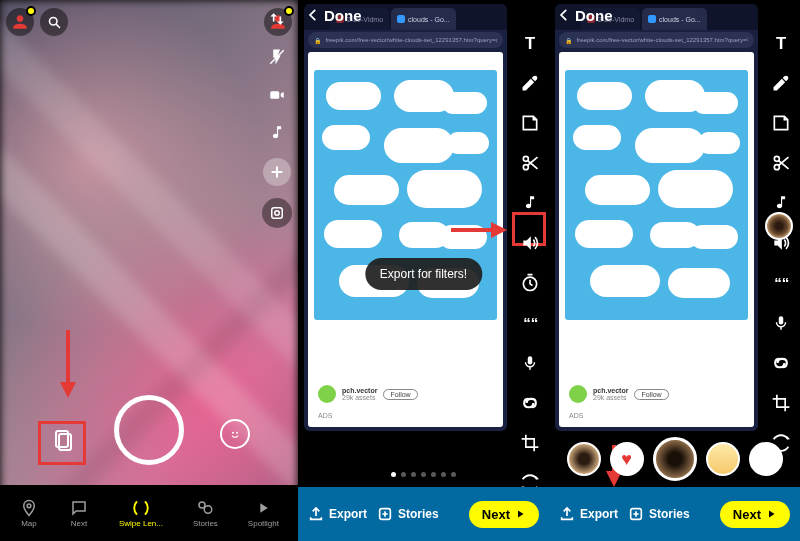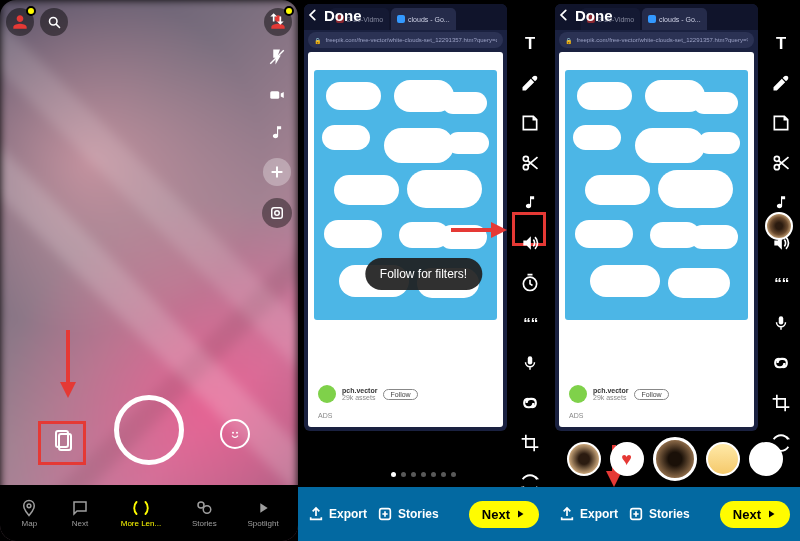--- a/index.html
+++ b/index.html
@@ -1,19 +1,19 @@
 <!DOCTYPE html>
 <html><head>
 <meta charset="utf-8">
 <style>
   * { box-sizing: border-box; margin: 0; padding: 0; }
   body { width: 800px; height: 541px; background: #000; font-family: -apple-system, Helvetica, Arial, sans-serif; overflow: hidden; position: relative; }
   .container { display: flex; width: 800px; height: 541px; }
   .panel { position: relative; height: 541px; overflow: hidden; }
-  .panel1 { width: 317px; border-radius: 16px; }
+  .panel1 { width: 317px; }
   .panel2 { width: 267px; }
   .panel3 { width: 267px; }
 
   
   .cam-bg { position:absolute; inset:0; background:
     radial-gradient(circle at 30% 30%, rgba(255,175,185,0.55), transparent 40%),
     radial-gradient(circle at 70% 75%, rgba(255,80,140,0.6), transparent 45%),
     linear-gradient(135deg, #5c556a 0%, #7a6e7e 30%, #a38292 55%, #c07f9e 75%, #8a5d78 100%);
     filter: blur(4px);
   }
@@ -196,21 +196,21 @@
             </svg>
           </div>
         <span>Next</span>
       </div>
       <div class="nav-item active">
         <div class="ic">
             <svg width="20" height="18" viewBox="0 0 24 24">
               <path fill="none" stroke="currentColor" stroke-width="2.5" d="M6 4c-4 4-4 12 0 16M18 4c4 4 4 12 0 16" stroke-linecap="round"></path>
             </svg>
           </div>
-        <span>More Len...</span>
+        <span>Swipe Len...</span>
       </div>
       <div class="nav-item">
         <div class="ic">
             <svg width="18" height="18" viewBox="0 0 24 24">
               <circle cx="8" cy="8" r="4" fill="none" stroke="currentColor" stroke-width="2"></circle>
               <circle cx="16" cy="14" r="5" fill="none" stroke="currentColor" stroke-width="2"></circle>
             </svg>
           </div>
         <span>Stories</span>
       </div>
@@ -348,21 +348,21 @@
     </div>
 
     <div class="redbox" style="top:212px; right:3px; width:34px; height:34px;"></div>
     <div class="arrow-red" style="top:220px; right:42px">
       <svg width="56" height="20" viewBox="0 0 56 20">
           <line x1="0" y1="10" x2="42" y2="10" stroke="#e53935" stroke-width="4"></line>
           <path d="M40 2 L56 10 L40 18 Z" fill="#e53935"></path>
         </svg>
     </div>
 
-    <div class="swipe-pill">Follow for filters!</div>
+    <div class="swipe-pill">Export for filters!</div>
     <div class="dots">
       <div class="dot on"></div>
         <div class="dot"></div>
         <div class="dot"></div>
         <div class="dot"></div>
         <div class="dot"></div>
         <div class="dot"></div>
         <div class="dot"></div>
     </div>
 

